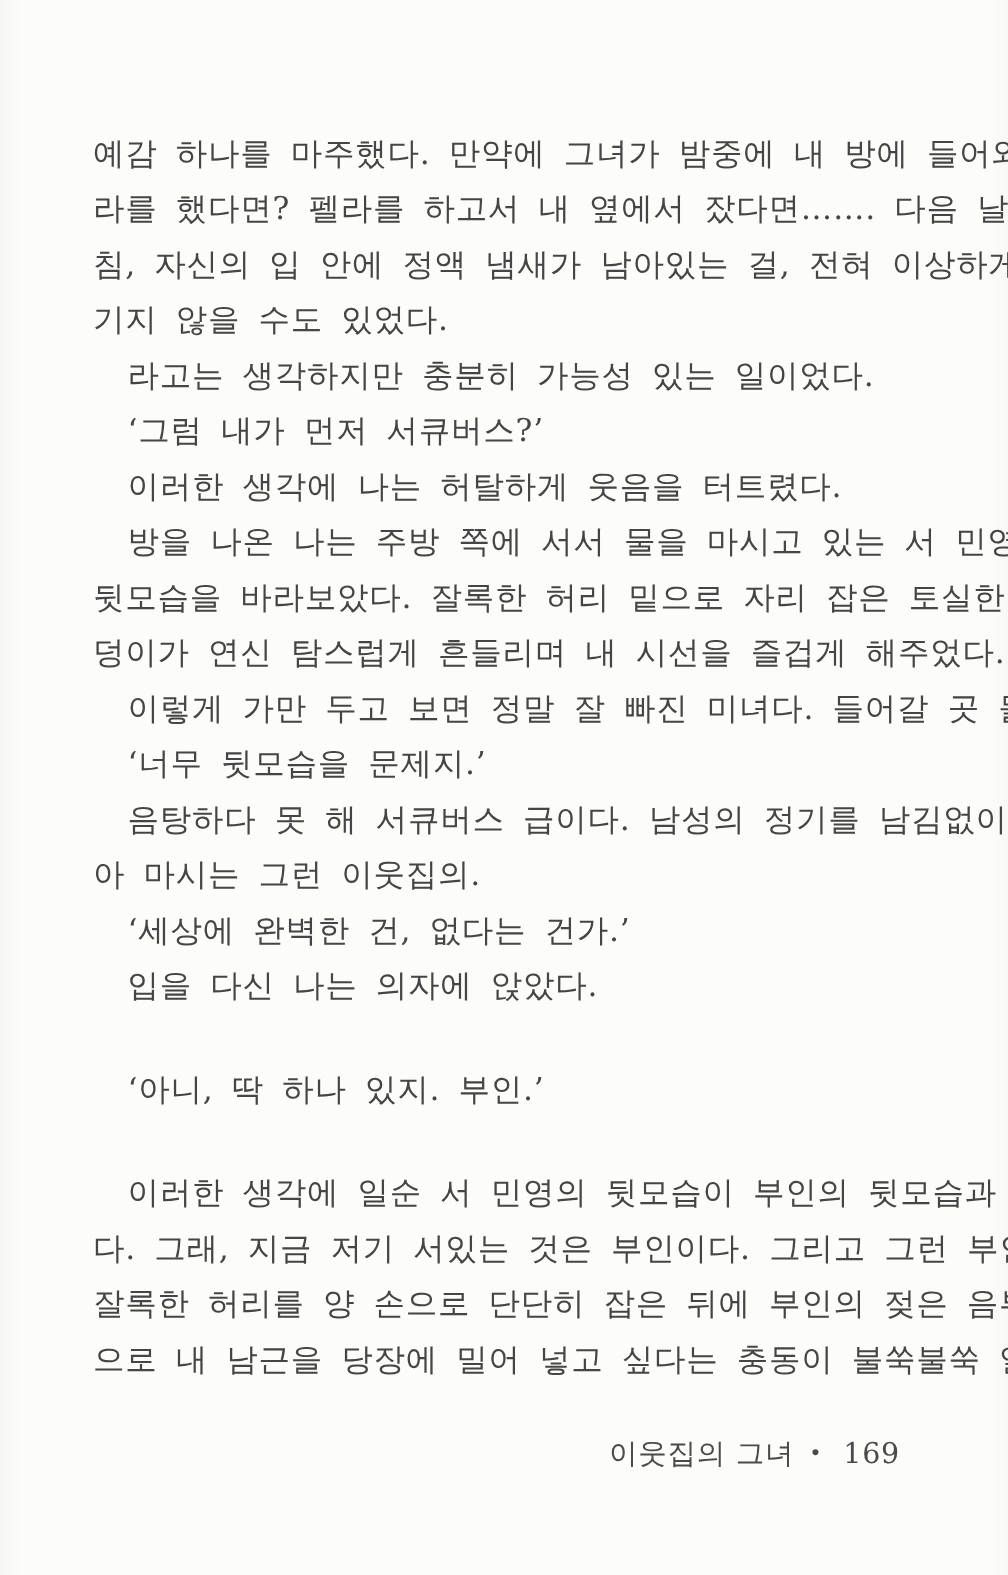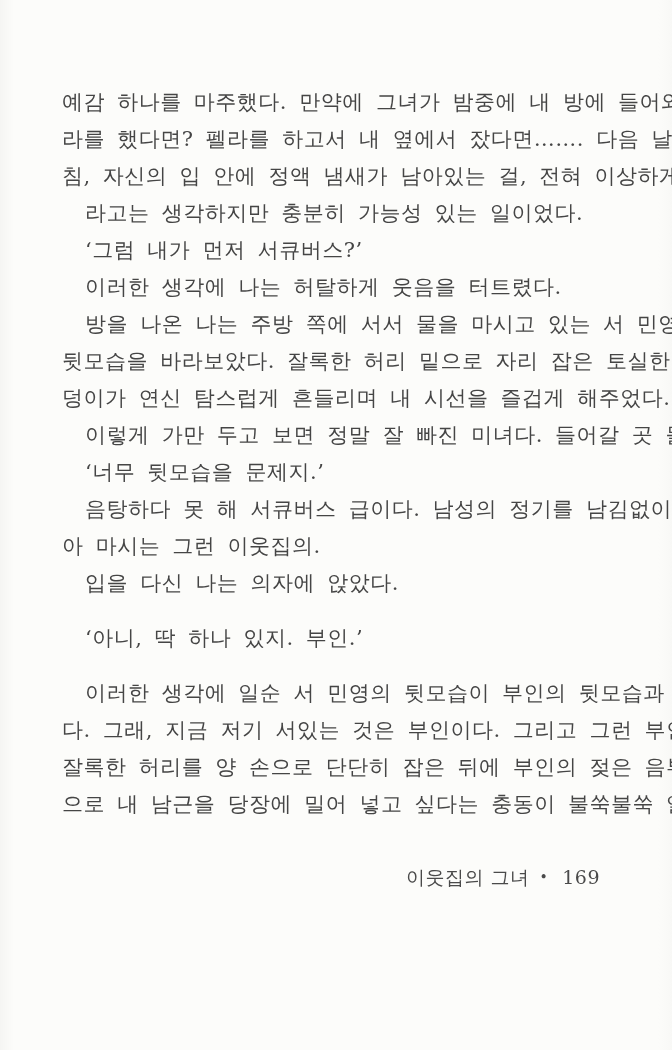--- a/index.html
+++ b/index.html
@@ -26,24 +26,24 @@
     line-height: 37px;
     font-size: 21px;
     letter-spacing: 0.5px;
     word-spacing: 5px;
     white-space: nowrap;
   }
   .line.indent {
     padding-left: 23px;
   }
   .line.gap {
-    margin-top: 18px;
+    margin-top: 32px;
   }
   .footer {
-    margin-top: 43px;
+    margin-top: 33px;
     text-align: right;
     font-size: 19px;
     line-height: 22px;
     letter-spacing: 0.5px;
     color: #4a4a4a;
     padding-right: 12px;
   }
   .footer .sep {
     display: inline-block;
     margin: 0 10px;
@@ -56,30 +56,32 @@
   }
 </style>
 </head>
 <body>
 
 <div class="page">
 
   <div class="line">예감 하나를 마주했다.  만약에 그녀가 밤중에 내 방에 들어와 펠</div>
   <div class="line">라를 했다면?  펠라를 하고서 내 옆에서 잤다면……. 다음 날 아</div>
   <div class="line">침, 자신의 입 안에 정액 냄새가 남아있는 걸, 전혀 이상하게 여</div>
+  <div class="line">기지 않을 수도 있었다.</div>
   <div class="line indent">라고는 생각하지만 충분히 가능성 있는 일이었다.</div>
   <div class="line indent">‘그럼 내가 먼저 서큐버스?’</div>
   <div class="line indent">이러한 생각에 나는 허탈하게 웃음을 터트렸다.</div>
   <div class="line indent">방을 나온 나는 주방 쪽에 서서 물을 마시고 있는 서 민영의</div>
   <div class="line">뒷모습을 바라보았다.  잘록한 허리 밑으로 자리 잡은 토실한 엉</div>
   <div class="line">덩이가 연신 탐스럽게 흔들리며 내 시선을 즐겁게 해주었다.</div>
   <div class="line indent">이렇게 가만 두고 보면 정말 잘 빠진 미녀다.  들어갈 곳 들어</div>
   <div class="line indent">‘너무 뒷모습을 문제지.’</div>
   <div class="line indent">음탕하다 못 해 서큐버스 급이다.  남성의 정기를 남김없이 빨</div>
   <div class="line">아 마시는 그런 이웃집의.</div>
+  <div class="line indent">‘세상에 완벽한 건, 없다는 건가.’</div>
   <div class="line indent">입을 다신 나는 의자에 앉았다.</div>
   <div class="line indent gap">‘아니, 딱 하나 있지. 부인.’</div>
   <div class="line indent gap">이러한 생각에 일순 서 민영의 뒷모습이 부인의 뒷모습과 겹쳤</div>
   <div class="line">다.  그래, 지금 저기 서있는 것은 부인이다.  그리고 그런 부인의</div>
   <div class="line">잘록한 허리를 양 손으로 단단히 잡은 뒤에 부인의 젖은 음부 안</div>
   <div class="line">으로 내 남근을 당장에 밀어 넣고 싶다는 충동이 불쑥불쑥 일어</div>
 
   <div class="footer">
     <span>이웃집의 그녀</span><span class="sep">•</span><span class="pagenum">169</span>
   </div>

